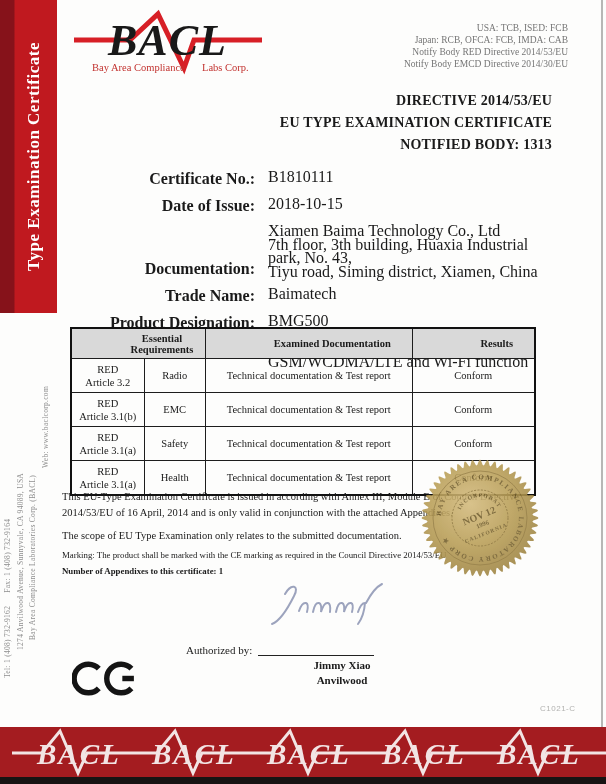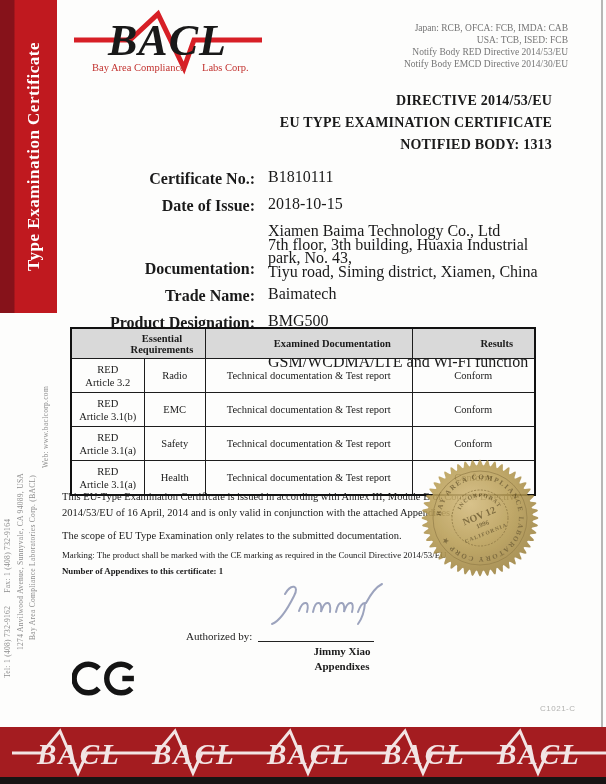--- a/index.html
+++ b/index.html
@@ -48,21 +48,21 @@
   .paras{position:absolute;left:62px;top:489px;width:482px;font-size:10.5px;line-height:15.5px;}
   .paras .p2{margin-top:8px;}
   .paras .marking{margin-top:6px;font-size:8.8px;line-height:11px;}
   .paras .appendix{margin-top:3px;font-size:8.8px;font-weight:bold;}
 
   
   .seal{position:absolute;left:418px;top:456px;opacity:.88;z-index:5;}
 
   
   .sig-svg{position:absolute;left:263px;top:580px;}
-  .auth{position:absolute;left:186px;top:629px;width:240px;font-size:11px;}
+  .auth{position:absolute;left:186px;top:643px;width:240px;font-size:11px;}
   .auth-row{display:flex;align-items:flex-end;}
   .sig-line{width:116px;border-bottom:1.2px solid #222;height:12px;margin-left:6px;}
   .auth-name{margin-left:96px;width:120px;text-align:center;line-height:15px;margin-top:2px;font-weight:bold;}
 
   .ce-svg{position:absolute;left:72px;top:651px;}
   .doc-code{position:absolute;left:540px;top:704px;font-size:8px;color:#b2b2b0;font-family:"Liberation Sans",sans-serif;letter-spacing:.5px;}
 
   
   .banner{position:absolute;left:0;top:727px;width:606px;height:57px;background:#a41c20;z-index:6;}
   .banner .black-strip{position:absolute;left:0;bottom:0;width:606px;height:7px;background:#171413;}
@@ -84,22 +84,22 @@
   <div class="vcol c4">Web: www.baclcorp.com</div>
 
   <svg class="logo-svg" width="195" height="72" viewBox="0 0 195 72">
     <polyline points="2,34 58,34 86,8 112,62 122,34 190,34" fill="none" stroke="#d71f26" stroke-width="5" stroke-linejoin="miter"></polyline>
     <text x="36" y="49" font-family="Liberation Serif, serif" font-style="italic" font-weight="bold" font-size="44" letter-spacing="1" fill="#191919">BACL</text>
     <text x="20" y="65" font-family="Liberation Serif, serif" font-size="10.5" fill="#c2322f">Bay Area Compliance</text>
     <text x="130" y="65" font-family="Liberation Serif, serif" font-size="10.5" fill="#c2322f">Labs Corp.</text>
   </svg>
 
   <div class="accreditations">
+    <div>USA: TCB, ISED: FCB</div>
     <div>Japan: RCB, OFCA: FCB, IMDA: CAB</div>
-    <div>USA: TCB, ISED: FCB</div>
     <div>Notify Body RED Directive 2014/53/EU</div>
     <div>Notify Body EMCD Directive 2014/30/EU</div>
   </div>
 
   <div class="title">
     <div>DIRECTIVE 2014/53/EU</div>
     <div>EU TYPE EXAMINATION CERTIFICATE</div>
     <div>NOTIFIED BODY: 1313</div>
   </div>
 
@@ -212,21 +212,21 @@
              M103 23 q8 -15 16 -19" fill="none" stroke="#8b93b2" stroke-width="2" stroke-linecap="round" opacity="0.85"></path>
   </svg>
 
   <div class="auth">
     <div class="auth-row">
       <span>Authorized by:</span>
       <div class="sig-line"></div>
     </div>
     <div class="auth-name">
       <div>Jimmy Xiao</div>
-      <div>Appendixes</div>
+      <div>Anvilwood</div>
     </div>
   </div>
 
   <svg class="ce-svg" width="68" height="55" viewBox="0 0 100 54">
     <path d="M 39.4 12.6 A 21 21 0 1 0 39.4 41.4" fill="none" stroke="#141414" stroke-width="8"></path>
     <path d="M 87.4 12.6 A 21 21 0 1 0 87.4 41.4" fill="none" stroke="#141414" stroke-width="8"></path>
     <path d="M 74 27 L 91 27" fill="none" stroke="#141414" stroke-width="8"></path>
   </svg>
 
   <div class="doc-code">C1021-C</div>

